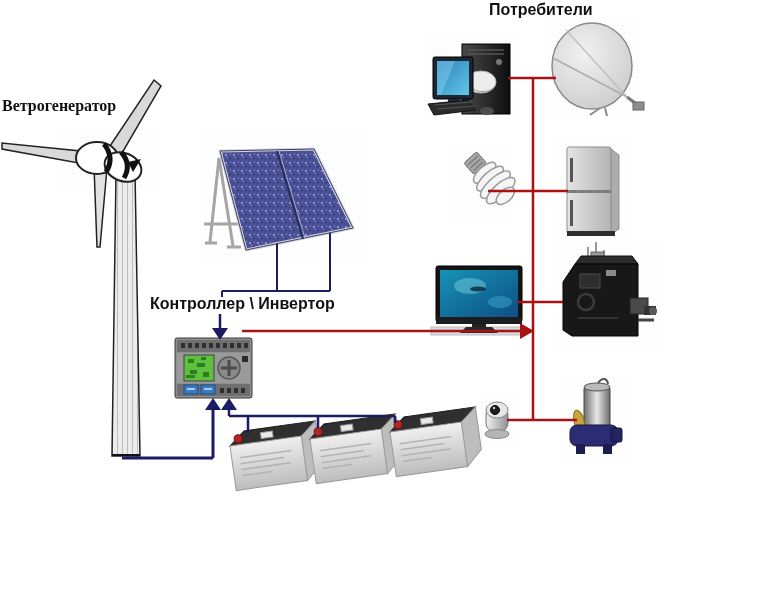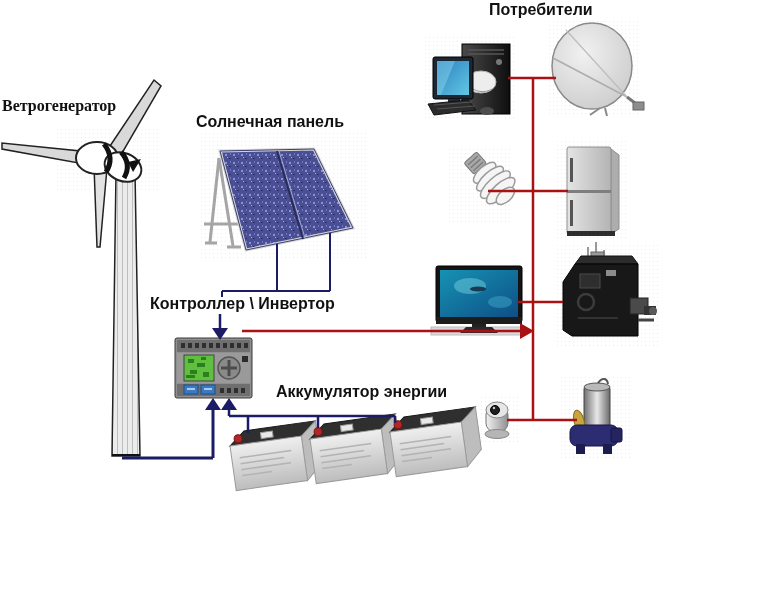--- a/index.html
+++ b/index.html
@@ -297,16 +297,14 @@
       <path d="M488,191 H568"></path>
       <path d="M517,302 H563"></path>
       <path d="M242,331 H521"></path>
       <path d="M507,420 H577"></path>
     </g>
     <polygon points="520,323 520,339 534,331" fill="#a81212"></polygon>
   </svg>
 
   <div class="lbl lbl-consumers">Потребители</div>
   <div class="lbl lbl-wind">Ветрогенератор</div>
-  <div class="lbl lbl-solar">Солнечная панель</div>
   <div class="lbl lbl-controller">Контроллер \ Инвертор</div>
-  <div class="lbl lbl-battery">Аккумулятор энергии</div>
 </div>
 
 </body></html>

